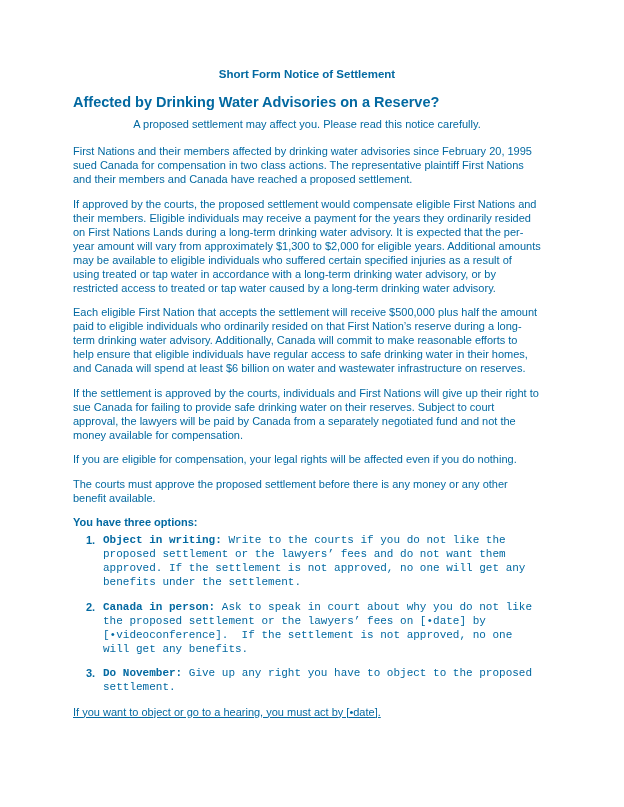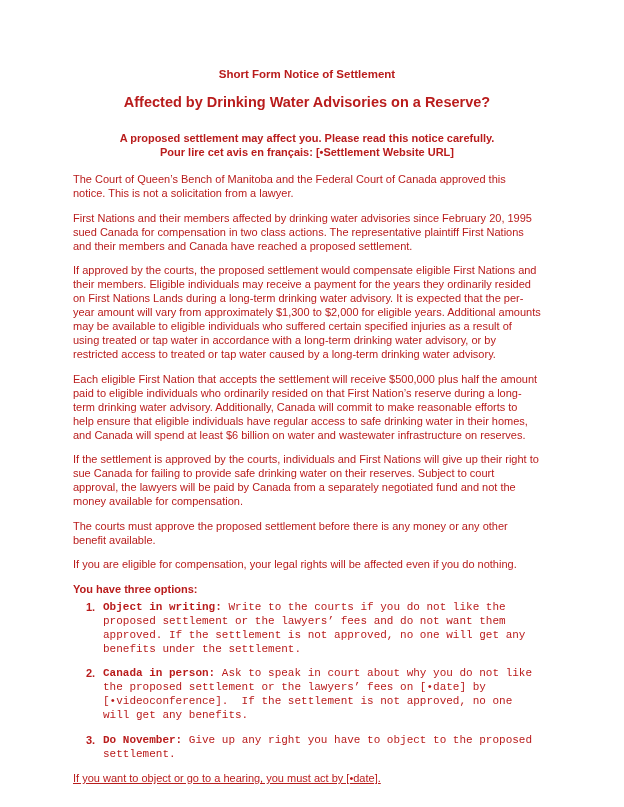--- a/index.html
+++ b/index.html
@@ -2,48 +2,47 @@
 <html><head>
 <meta charset="utf-8">
 <style>
   * { margin: 0; padding: 0; box-sizing: border-box; }
   html, body { background: #ffffff; }
   .page {
     position: relative;
     width: 615px;
     height: 807px;
     background: #ffffff;
-    color: #b91c1c;
+    color: #0369a1;
     font-family: "Liberation Sans", sans-serif;
     overflow: hidden;
   }
   .content {
     padding: 67px 74px 0 73px;
     font-size: 11px;
     line-height: 14px;
   }
   .kicker {
     text-align: center;
     font-weight: bold;
     font-size: 11.5px;
     line-height: 14px;
     margin-bottom: 13px;
     white-space: pre-wrap;
   }
   .title {
-    text-align: center;
     font-weight: bold;
     font-size: 14.5px;
     line-height: 17px;
-    margin-bottom: 20px;
+    margin-bottom: 6px;
     white-space: pre-wrap;
   }
   .subtitle {
     text-align: center;
-    font-weight: bold;
+    font-weight: normal;
     font-size: 11px;
     line-height: 14px;
     margin-bottom: 13px;
   }
   .subtitle div { white-space: pre-wrap; }
   .para {
     margin-bottom: 10.5px;
     white-space: pre-wrap;
   }
   .options-heading {
@@ -74,36 +73,34 @@
 
 <div class="page">
   <div class="content">
 
     <div class="kicker">Short Form Notice of Settlement</div>
 
     <div class="title">Affected by Drinking Water Advisories on a Reserve?</div>
 
     <div class="subtitle">
       <div>A proposed settlement may affect you. Please read this notice carefully.</div>
-      <div>Pour lire cet avis en français: [•Settlement Website URL]</div>
     </div>
 
-    <div class="para">The Court of Queen’s Bench of Manitoba and the Federal Court of Canada approved this notice. This is not a solicitation from a lawyer.</div>
 
     <div class="para">First Nations and their members affected by drinking water advisories since February 20, 1995 sued Canada for compensation in two class actions. The representative plaintiff First Nations and their members and Canada have reached a proposed settlement.</div>
 
     <div class="para">If approved by the courts, the proposed settlement would compensate eligible First Nations and their members. Eligible individuals may receive a payment for the years they ordinarily resided on First Nations Lands during a long-term drinking water advisory. It is expected that the per-year amount will vary from approximately $1,300 to $2,000 for eligible years. Additional amounts may be available to eligible individuals who suffered certain specified injuries as a result of using treated or tap water in accordance with a long-term drinking water advisory, or by restricted access to treated or tap water caused by a long-term drinking water advisory.</div>
 
     <div class="para">Each eligible First Nation that accepts the settlement will receive $500,000 plus half the amount paid to eligible individuals who ordinarily resided on that First Nation’s reserve during a long-term drinking water advisory. Additionally, Canada will commit to make reasonable efforts to help ensure that eligible individuals have regular access to safe drinking water in their homes, and Canada will spend at least $6 billion on water and wastewater infrastructure on reserves.</div>
 
     <div class="para">If the settlement is approved by the courts, individuals and First Nations will give up their right to sue Canada for failing to provide safe drinking water on their reserves. Subject to court approval, the lawyers will be paid by Canada from a separately negotiated fund and not the money available for compensation.</div>
 
+    <div class="para">If you are eligible for compensation, your legal rights will be affected even if you do nothing.</div>
+
     <div class="para">The courts must approve the proposed settlement before there is any money or any other benefit available.</div>
-
-    <div class="para">If you are eligible for compensation, your legal rights will be affected even if you do nothing.</div>
 
     <div class="options-heading">You have three options:</div>
 
     <div class="option-list">
 
       <div class="option-item">
         <span class="option-num">1.</span>
         <span class="option-body"><span class="option-label">Object in writing:</span><span> Write to the courts if you do not like the proposed settlement or the lawyers’ fees and do not want them approved. If the settlement is not approved, no one will get any benefits under the settlement.</span></span>
       </div>
 

